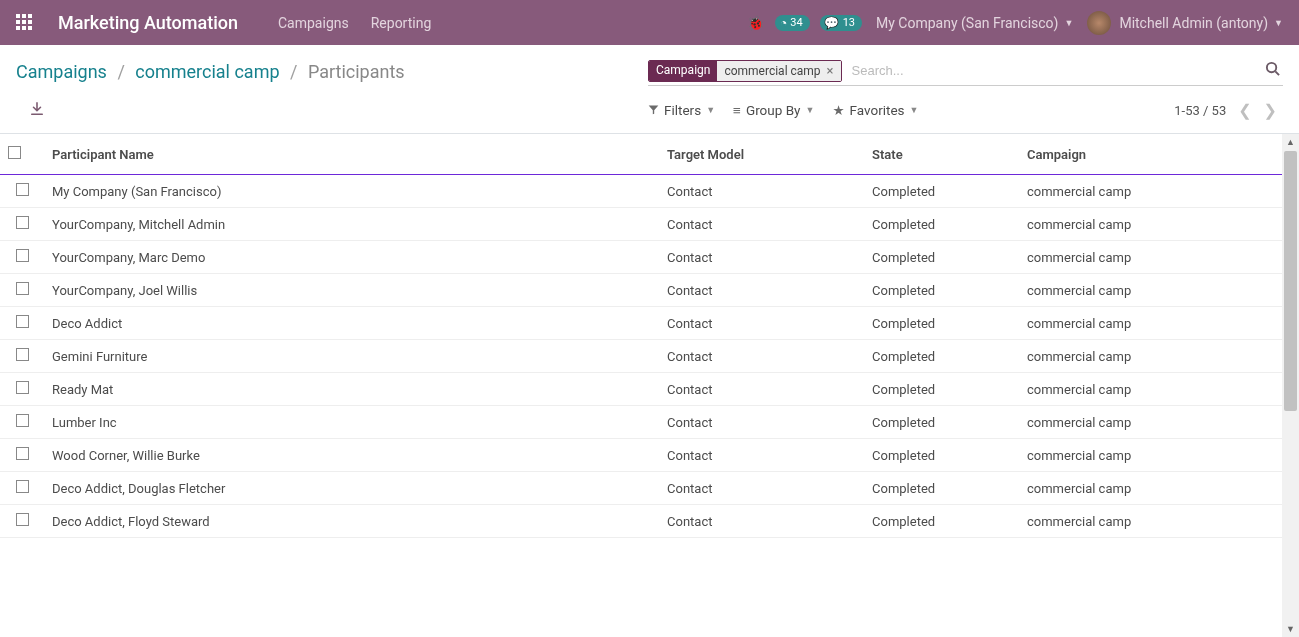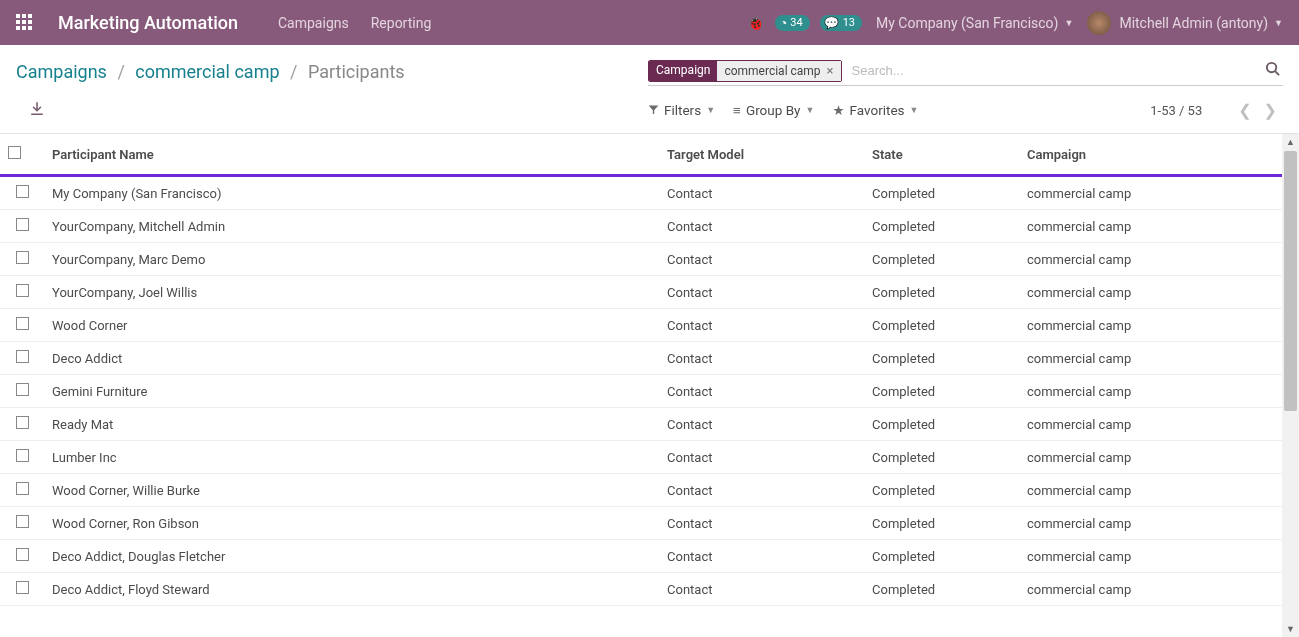--- a/index.html
+++ b/index.html
@@ -141,21 +141,21 @@
     display: inline-flex;
     align-items: center;
     margin-right: 18px;
     cursor: pointer;
     color: #4c4c4c;
     font-size: 13.5px;
   }
   .cp-filter .icon { margin-right: 5px; color: #6b6b6b; }
   .cp-filter .caret { margin-left: 5px; font-size: 9px; color: #888; }
   .pager { display: inline-flex; align-items: center; color: #555; }
-  .pager .pager-text { margin-right: 30px; }
+  .pager .pager-text { margin-right: 6px; }
   .pager .pager-btn { color: #bfbfbf; font-size: 16px; padding: 2px 6px; cursor: pointer; }
 
   
   .table-area {
     height: 504px;
     display: flex;
   }
   .table-scroll {
     flex: 1;
     overflow-y: hidden;
@@ -187,21 +187,21 @@
 
   table.o_list {
     width: 100%;
     border-collapse: collapse;
   }
   table.o_list th {
     text-align: left;
     font-weight: 600;
     color: #4c4c4c;
     padding: 12px 8px 12px 8px;
-    border-bottom: 3px solid #6d28d9;
+    border-bottom: 1px solid #6d28d9;
     background: #fff;
     font-size: 13px;
   }
   table.o_list td {
     padding: 8px 8px;
     border-bottom: 1px solid #eee;
     color: #4c4c4c;
     font-size: 13px;
   }
   .col-check { width: 44px; text-align: center; }
@@ -358,27 +358,20 @@
           </tr>
           <tr class="row">
             <td class="col-check"><span class="chk"></span></td>
             <td class="col-name">YourCompany, Joel Willis</td>
             <td class="col-model">Contact</td>
             <td class="col-state">Completed</td>
             <td class="col-campaign">commercial camp</td>
           </tr>
           <tr class="row">
             <td class="col-check"><span class="chk"></span></td>
-            <td class="col-name">Wood Corner</td>
-            <td class="col-model">Contact</td>
-            <td class="col-state">Completed</td>
-            <td class="col-campaign">commercial camp</td>
-          </tr>
-          <tr class="row">
-            <td class="col-check"><span class="chk"></span></td>
             <td class="col-name">Deco Addict</td>
             <td class="col-model">Contact</td>
             <td class="col-state">Completed</td>
             <td class="col-campaign">commercial camp</td>
           </tr>
           <tr class="row">
             <td class="col-check"><span class="chk"></span></td>
             <td class="col-name">Gemini Furniture</td>
             <td class="col-model">Contact</td>
             <td class="col-state">Completed</td>
@@ -394,27 +387,20 @@
           <tr class="row">
             <td class="col-check"><span class="chk"></span></td>
             <td class="col-name">Lumber Inc</td>
             <td class="col-model">Contact</td>
             <td class="col-state">Completed</td>
             <td class="col-campaign">commercial camp</td>
           </tr>
           <tr class="row">
             <td class="col-check"><span class="chk"></span></td>
             <td class="col-name">Wood Corner, Willie Burke</td>
-            <td class="col-model">Contact</td>
-            <td class="col-state">Completed</td>
-            <td class="col-campaign">commercial camp</td>
-          </tr>
-          <tr class="row">
-            <td class="col-check"><span class="chk"></span></td>
-            <td class="col-name">Wood Corner, Ron Gibson</td>
             <td class="col-model">Contact</td>
             <td class="col-state">Completed</td>
             <td class="col-campaign">commercial camp</td>
           </tr>
           <tr class="row">
             <td class="col-check"><span class="chk"></span></td>
             <td class="col-name">Deco Addict, Douglas Fletcher</td>
             <td class="col-model">Contact</td>
             <td class="col-state">Completed</td>
             <td class="col-campaign">commercial camp</td>

